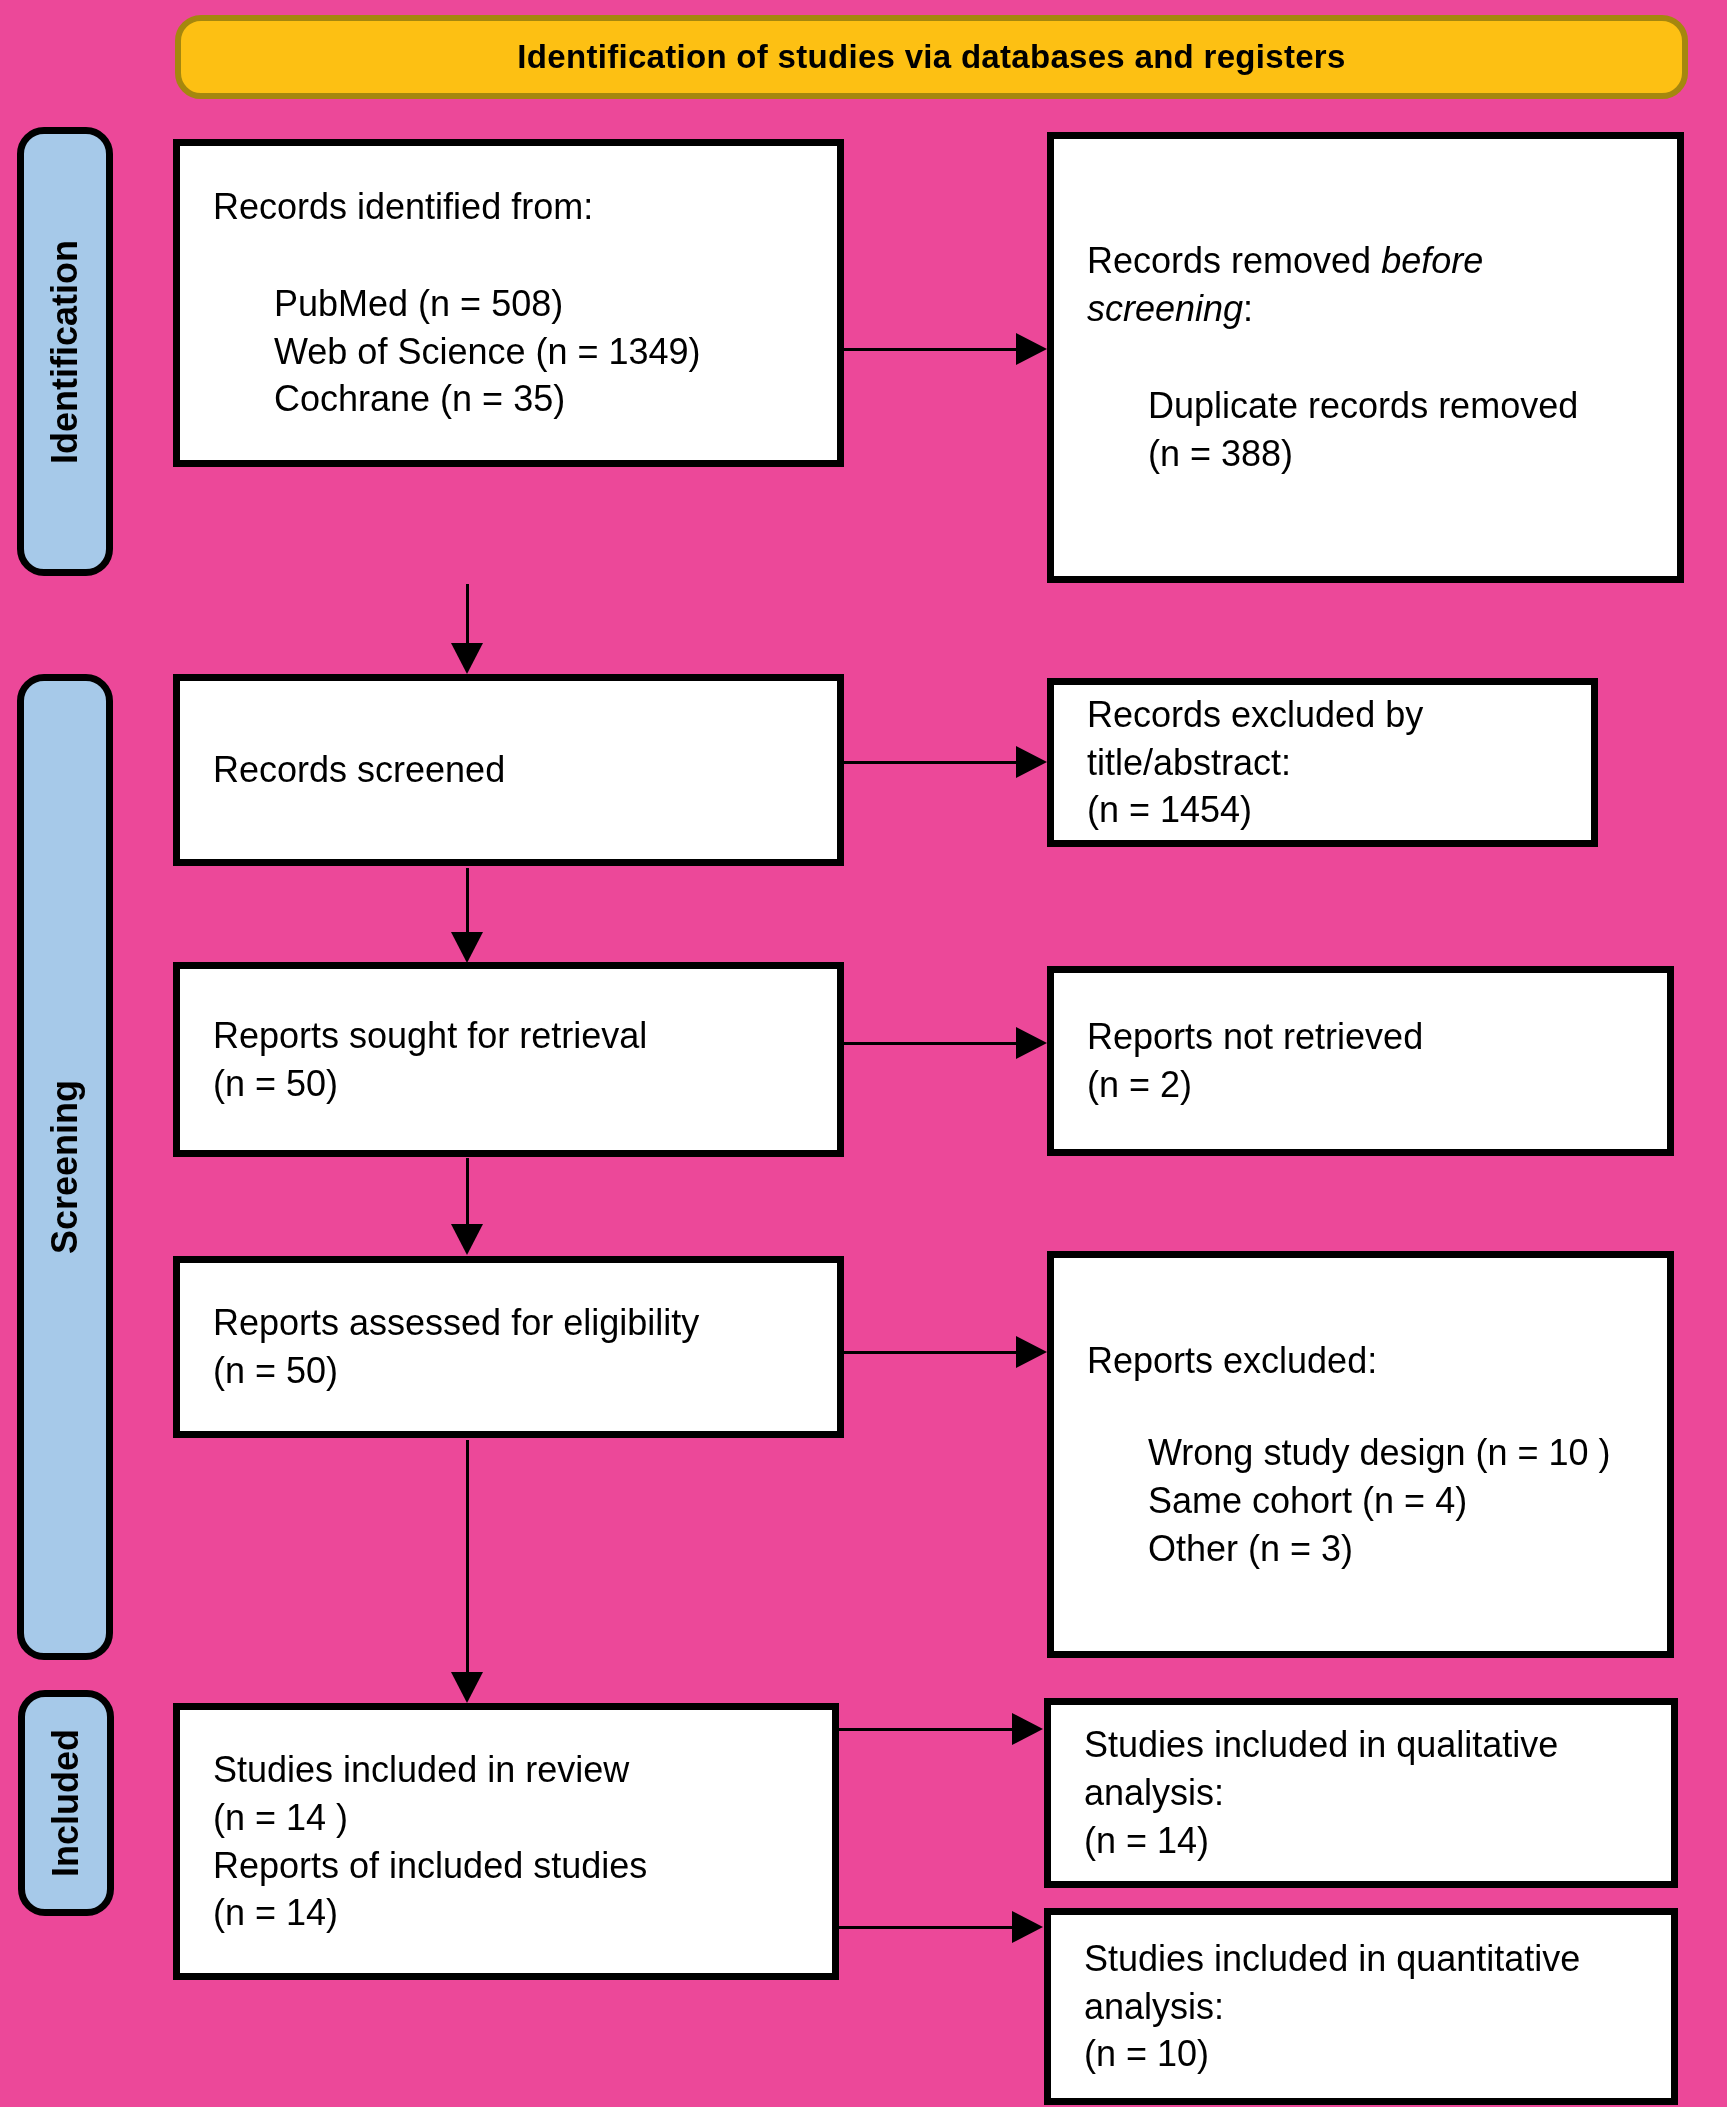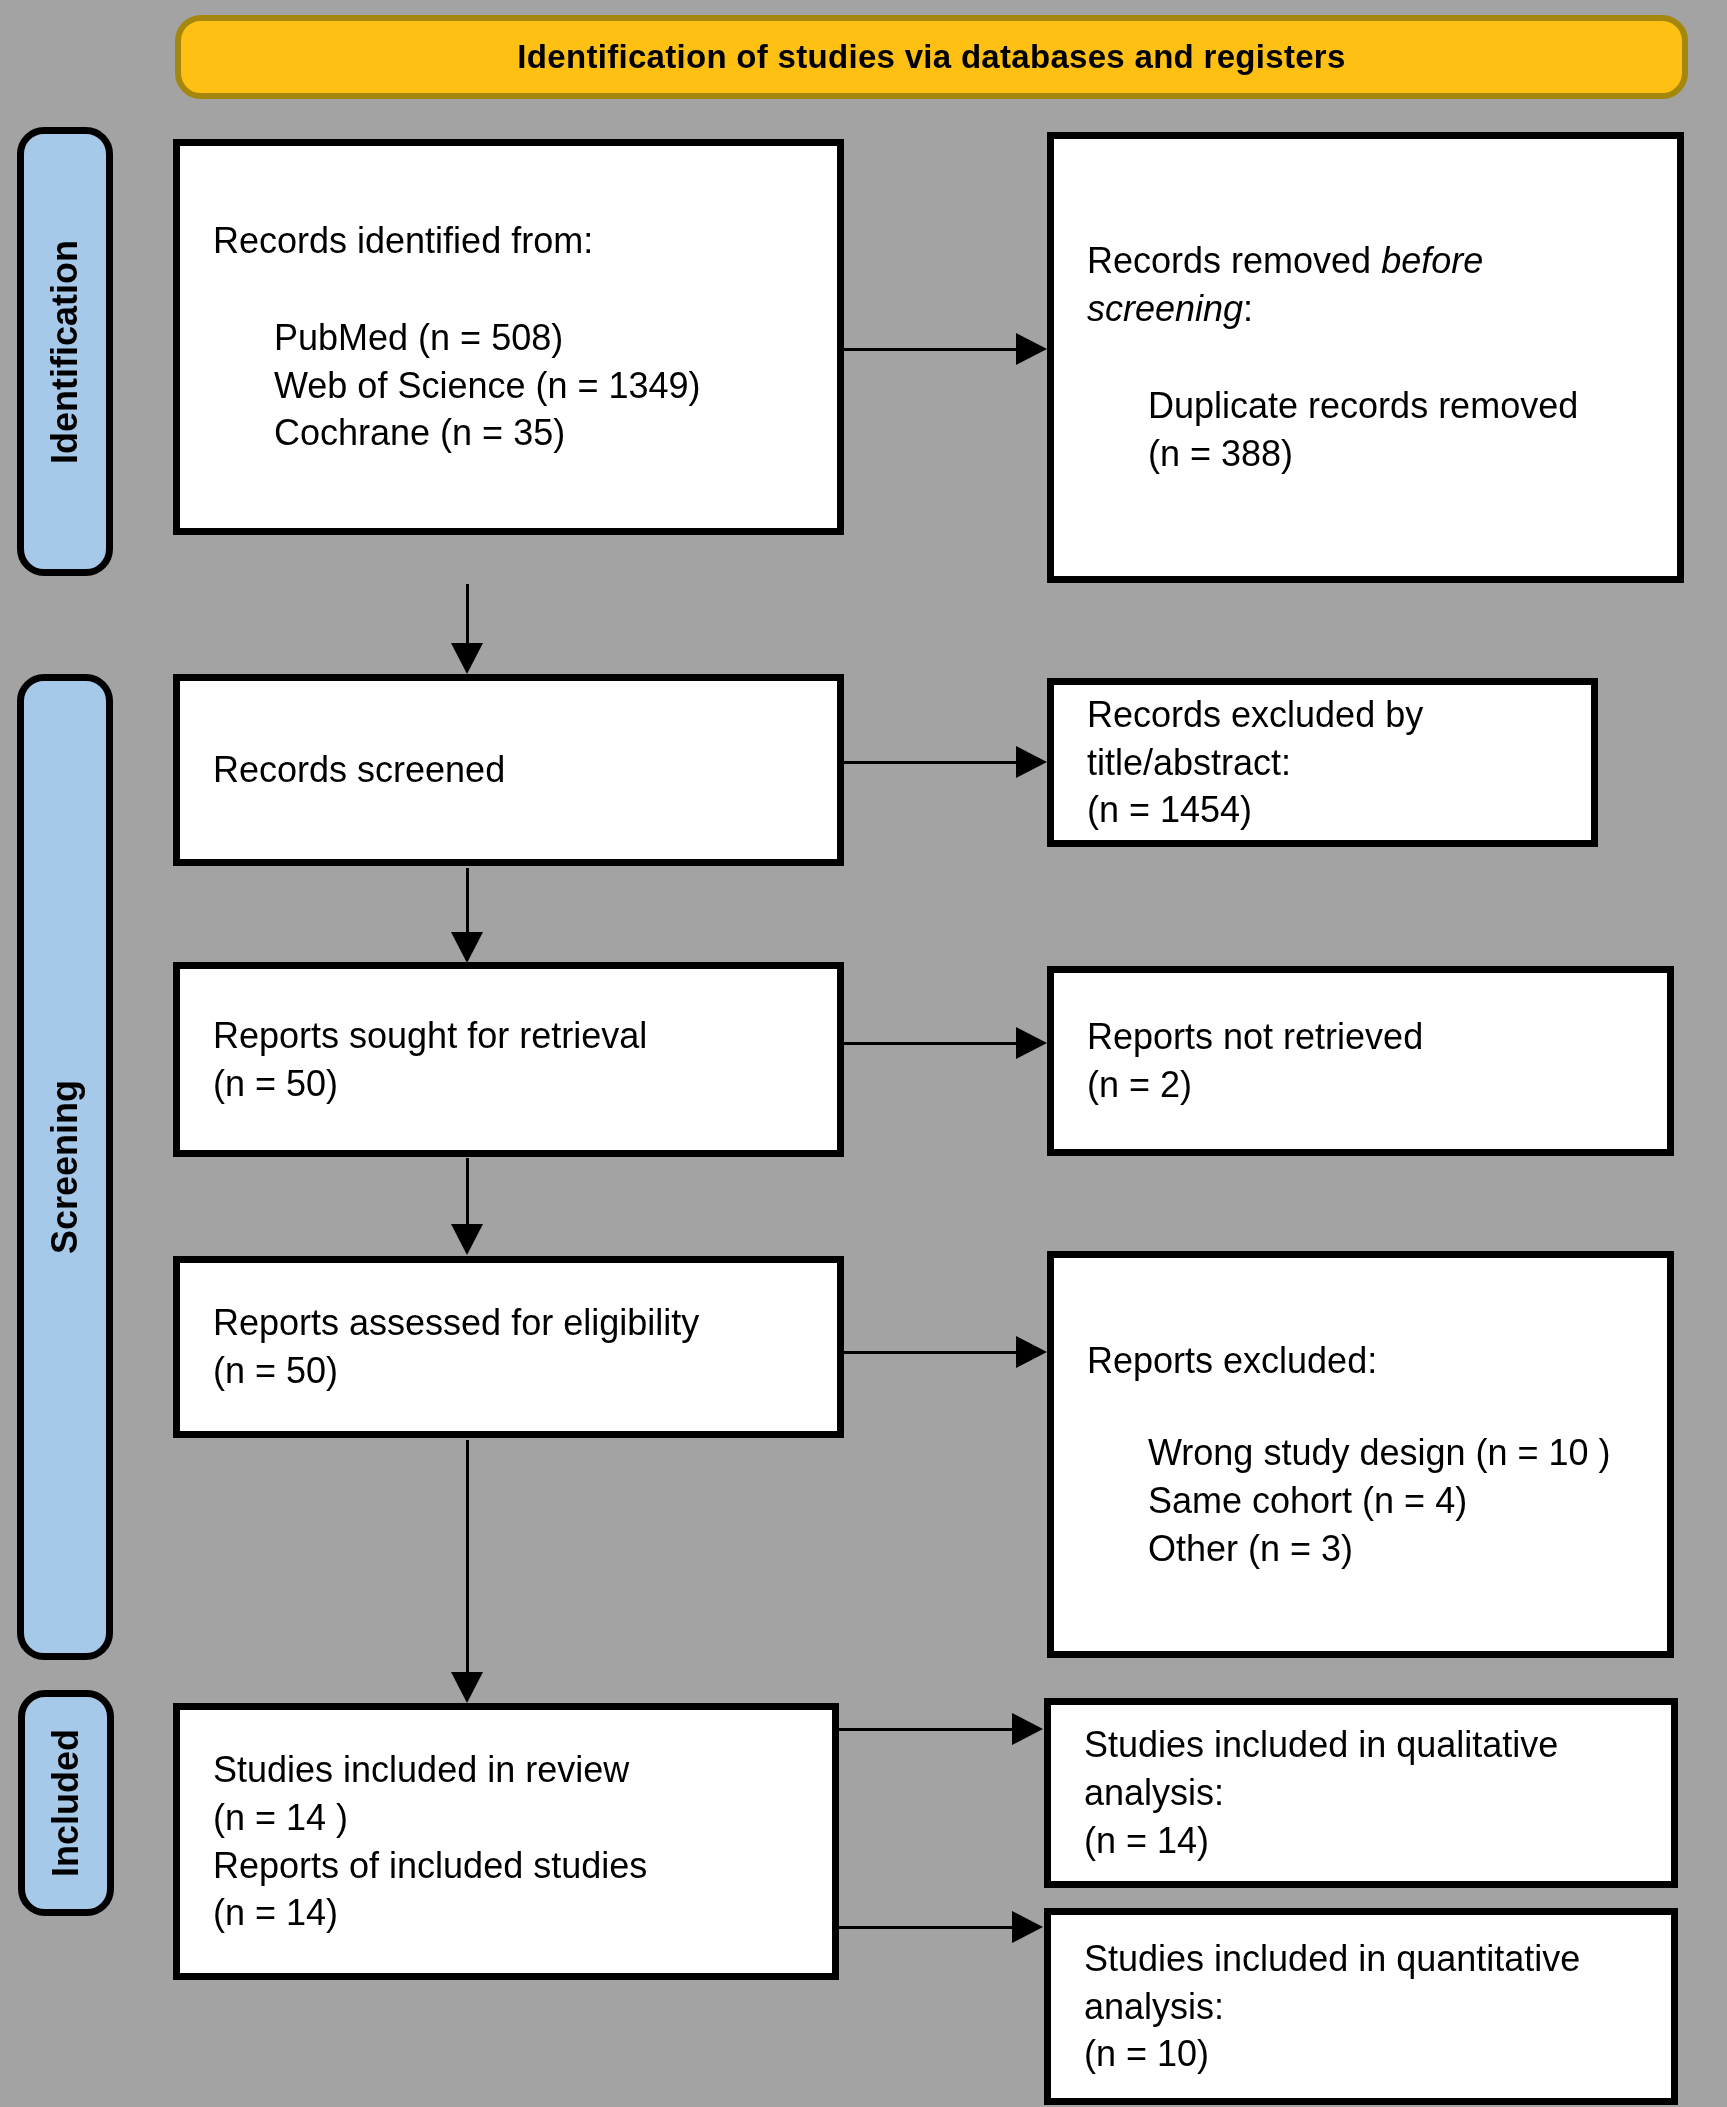--- a/index.html
+++ b/index.html
@@ -7,21 +7,21 @@
     --banner-border: #A5870E;
     --stage-fill: #A6C9E9;
     --box-border: #000000;
   }
   * { box-sizing: border-box; }
   html, body { margin: 0; padding: 0; background: #ffffff; }
   #page {
     position: relative;
     width: 1728px;
     height: 2108px;
-    background: #a3a3a3;
+    background: #ec4899;
     font-family: "Liberation Sans", "DejaVu Sans", sans-serif;
     color: #000;
     overflow: hidden;
   }
 
   
   .banner {
     position: absolute;
     left: 175px; top: 15px; width: 1513px; height: 84px;
     background: var(--banner-fill);
@@ -61,21 +61,21 @@
     display: flex;
     flex-direction: column;
     justify-content: center;
     padding: 6.8px 20.3px 6.8px 33px;
   }
   .box .line { white-space: pre-line; }
   .indent { padding-left: 61px; }
   .gap-top { margin-top: 49px; }
   .gap-top-sm { margin-top: 45px; }
 
-  #box-records-identified { left: 173px;  top: 139px;  width: 671px; height: 396px; }
+  #box-records-identified { left: 173px;  top: 139px;  width: 671px; height: 328px; }
   #box-records-removed    { left: 1047px; top: 132px;  width: 637px; height: 451px; }
   #box-records-screened   { left: 173px;  top: 674px;  width: 671px; height: 192px; }
   #box-records-excluded   { left: 1047px; top: 678px; width: 551px; height: 169px; }
   #box-reports-sought     { left: 173px;  top: 962px; width: 671px; height: 195px; }
   #box-reports-not-retrieved { left: 1047px; top: 966px; width: 627px; height: 190px; }
   #box-reports-assessed   { left: 173px;  top: 1256px; width: 671px; height: 182px; }
   #box-reports-excluded   { left: 1047px; top: 1251px; width: 627px; height: 407px; line-height: 1.32; }
   #box-studies-included   { left: 173px;  top: 1703px; width: 666px; height: 277px; }
   #box-qualitative        { left: 1044px; top: 1698px; width: 634px; height: 190px; }
   #box-quantitative       { left: 1044px; top: 1908px; width: 634px; height: 197px; }

